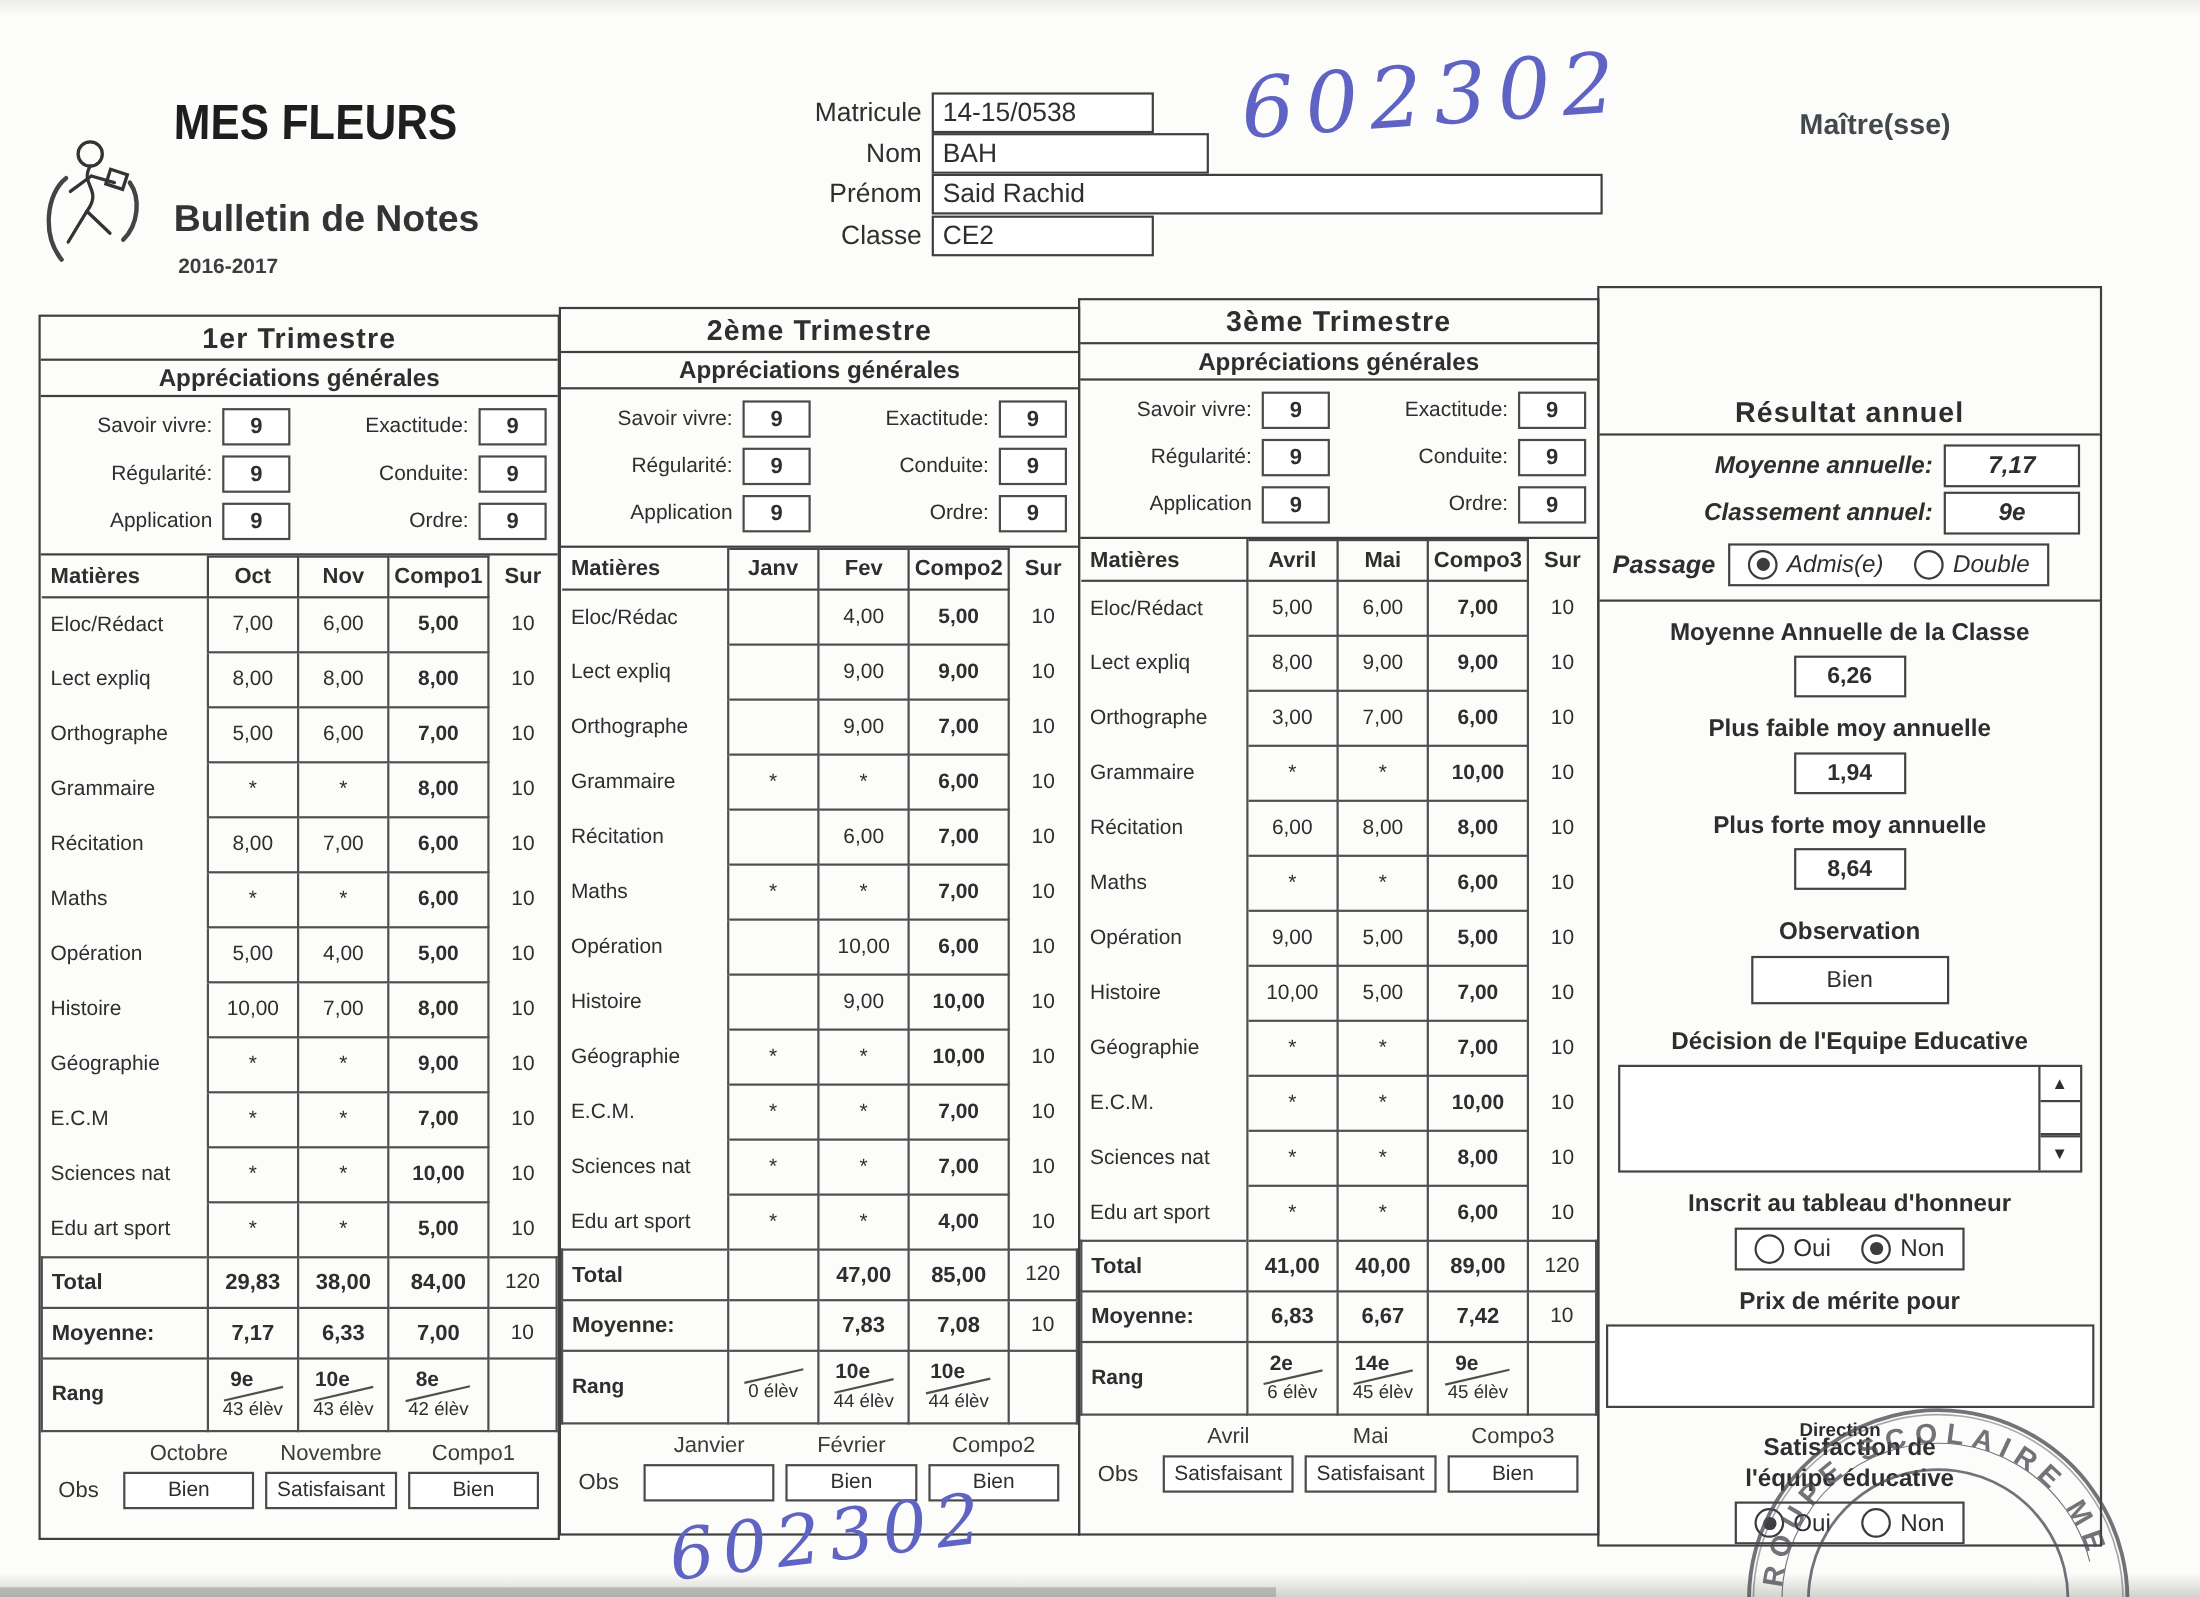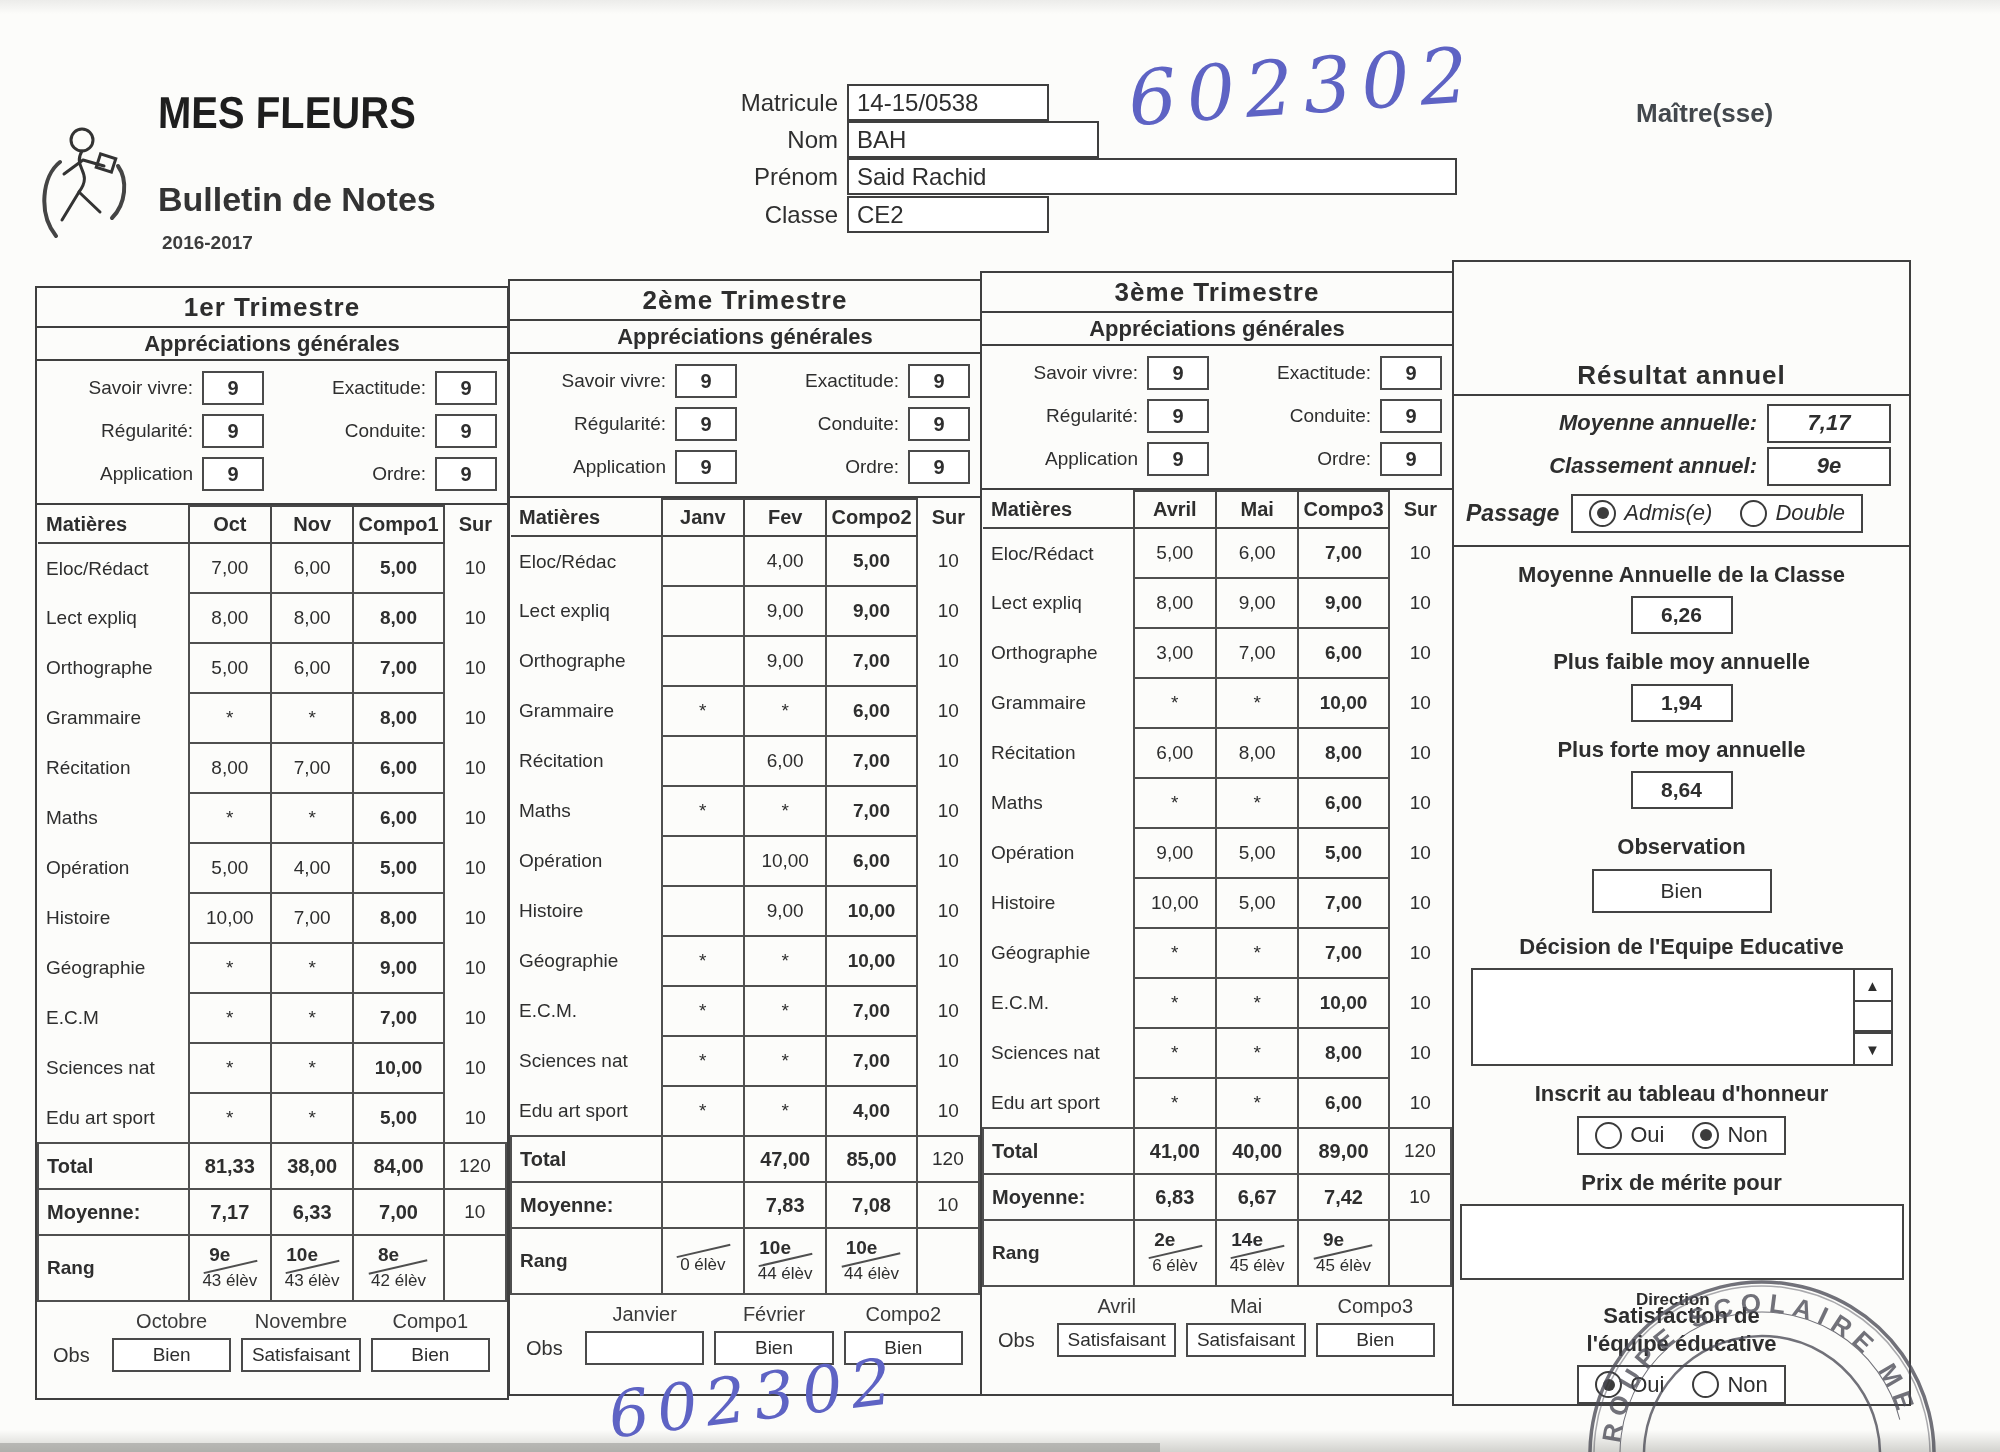--- a/index.html
+++ b/index.html
@@ -266,21 +266,21 @@
     <td class="sub">Edu art sport</td>
     <td class="g">*</td>
     <td class="g">*</td>
     <td class="g co">5,00</td>
     <td class="surc">10</td>
   </tr>
 </tbody>
       <tfoot>
         <tr class="total-row">
           <td class="sub">Total</td>
-          <td>81,33</td>
+          <td>29,83</td>
           <td>38,00</td>
           <td>84,00</td>
           <td class="surc">120</td>
         </tr>
         <tr class="moy-row">
           <td class="sub">Moyenne:</td>
           <td>7,17</td>
           <td>6,33</td>
           <td>7,00</td>
           <td class="surc">10</td>

